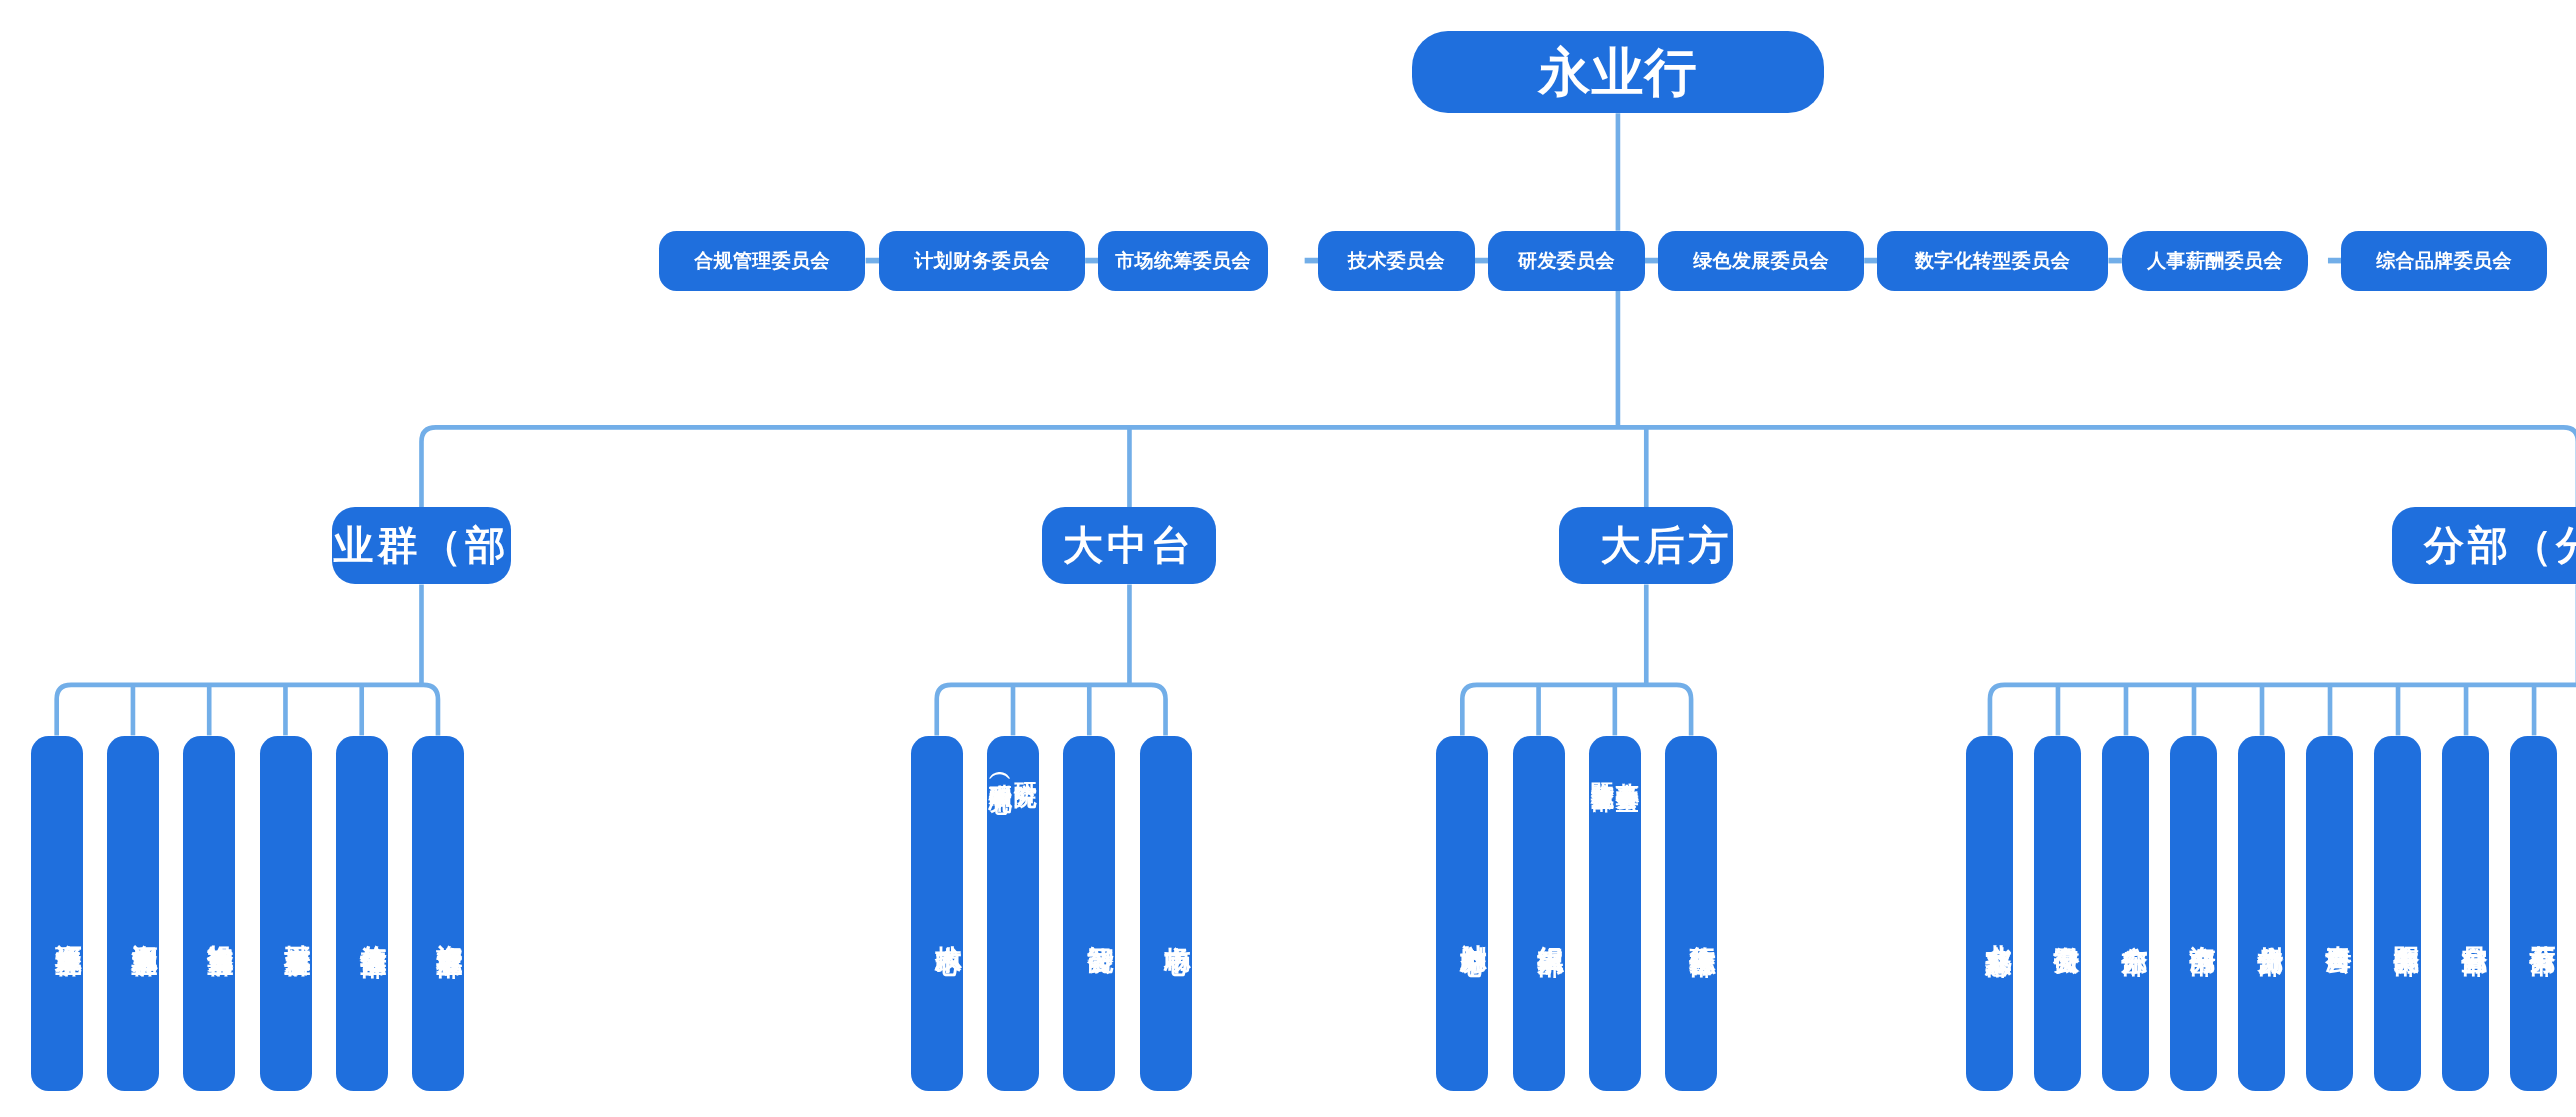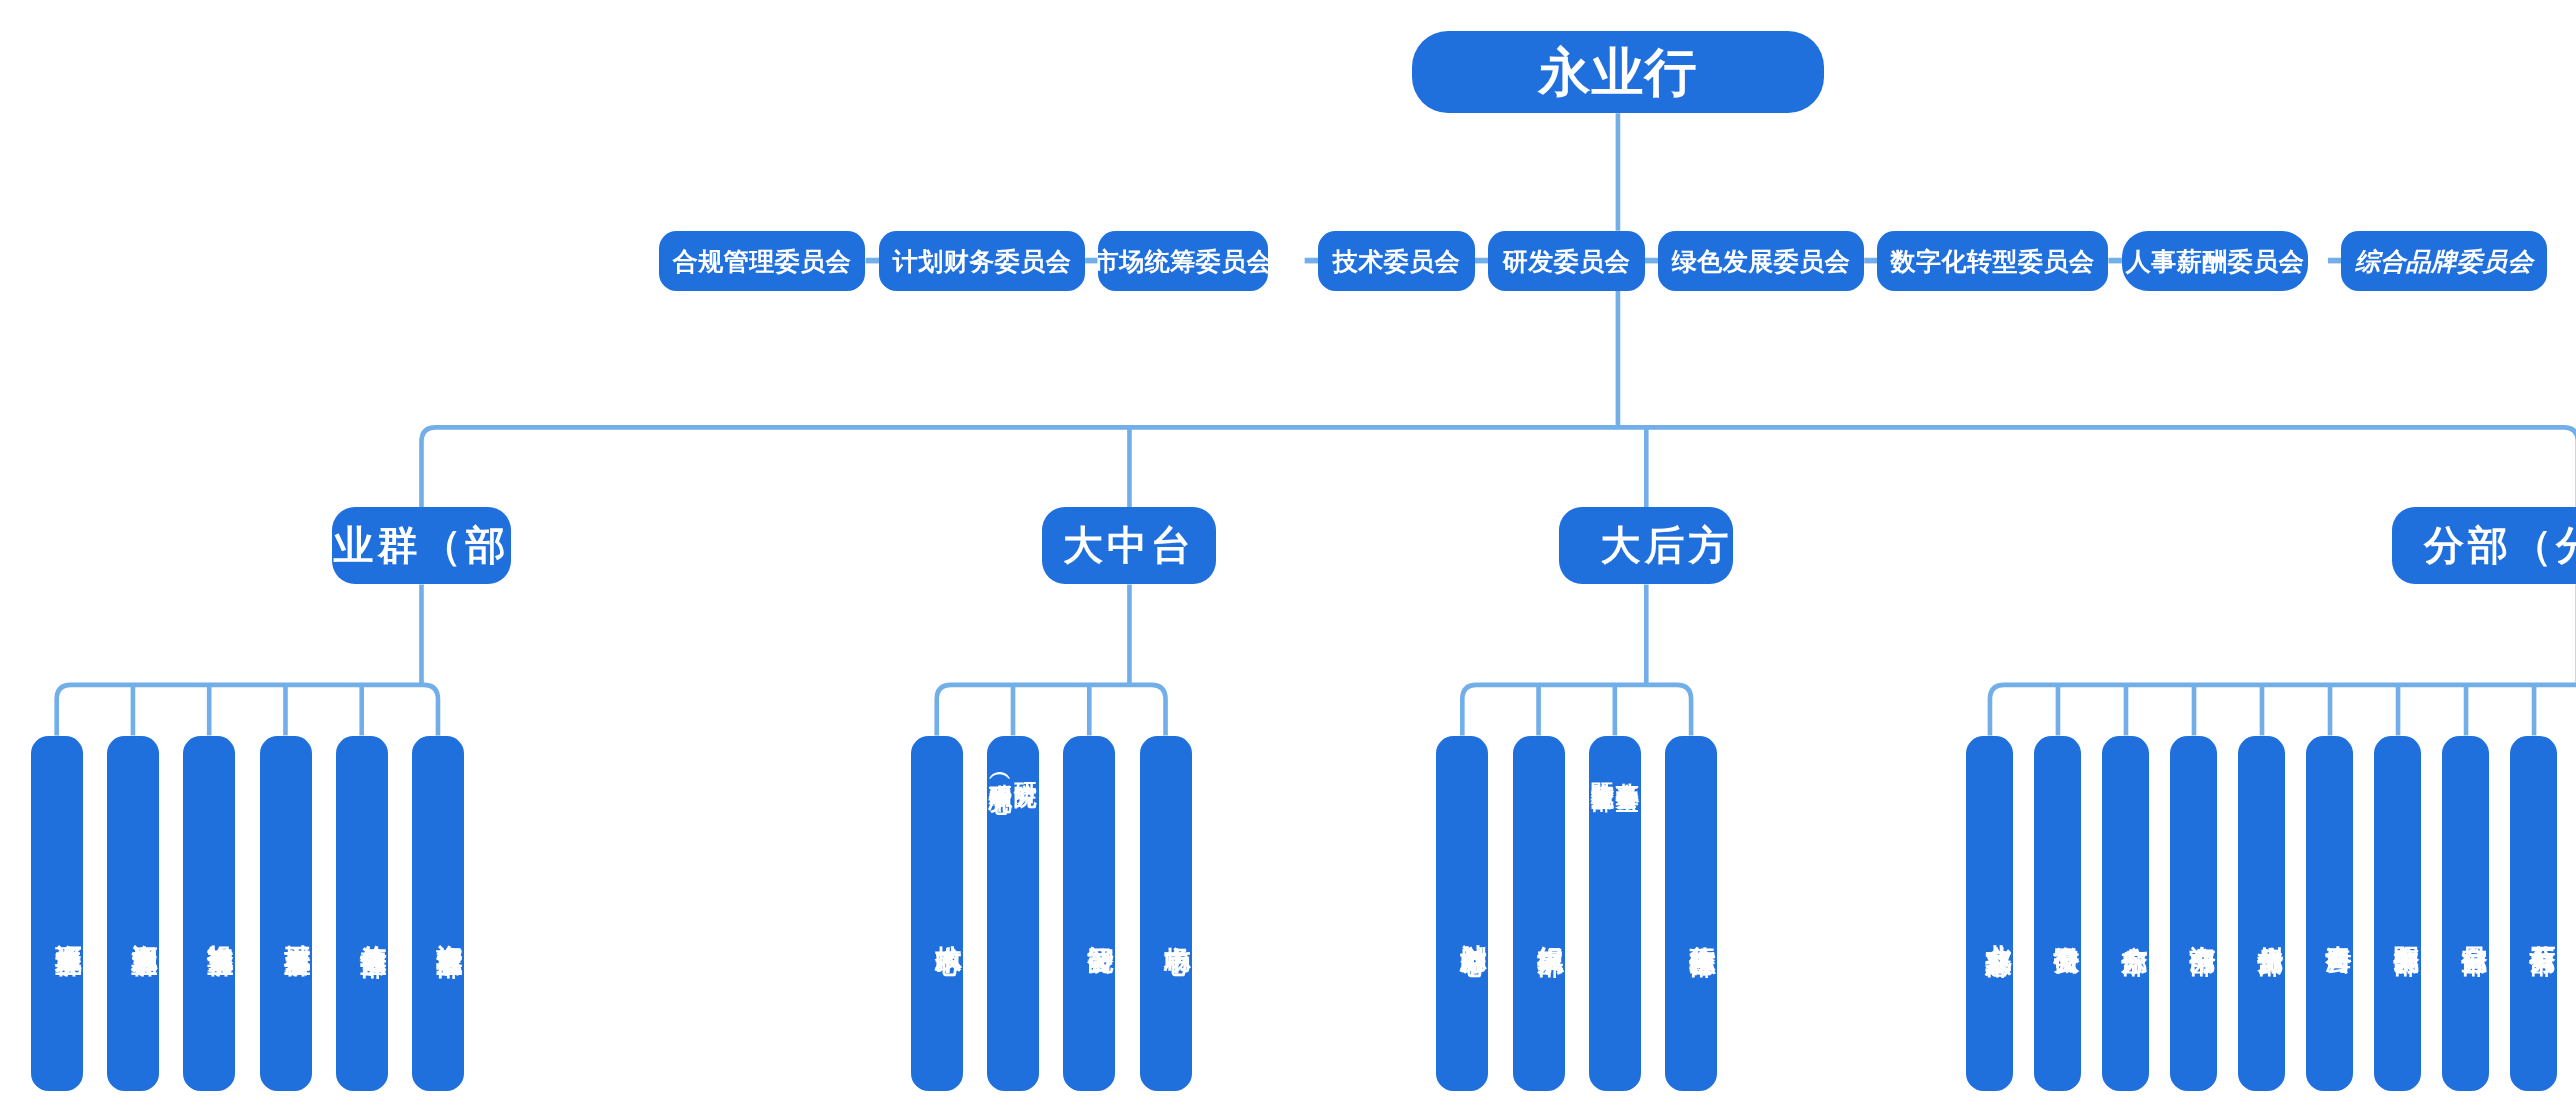--- a/index.html
+++ b/index.html
@@ -9,21 +9,21 @@
   }
   #chart{position:absolute;inset:0;}
   svg.links{position:absolute;left:0;top:0;width:3207px;height:1117px;pointer-events:none;}
   .node{
     position:absolute;background:#1F6FDD;color:#ffffff;
     display:flex;align-items:center;justify-content:center;
     text-align:center;box-sizing:border-box;line-height:1.08;
     font-weight:700;letter-spacing:.02em;
   }
   .root{border-radius:36px;font-size:52px;}
-  .committee{border-radius:17.5px;font-size:25px;white-space:nowrap;}
+  .committee{border-radius:17.5px;font-size:19px;white-space:nowrap;}
   .division{border-radius:23px;font-size:40px;white-space:nowrap;letter-spacing:.10em;}
   .leaf{
     border-radius:17.5px;font-size:26px;
     writing-mode:vertical-rl;text-orientation:upright;
     align-items:flex-start;justify-content:center;
     padding-top:28px;letter-spacing:.04em;
   }
   .vtext{writing-mode:vertical-rl;text-orientation:upright;}
 </style>
 </head>
@@ -80,21 +80,21 @@
   <div id="nodes">
       <div class="node root" style="left: 1412px; top: 31px; width: 412px; height: 82px;">永业行</div>
       <div class="node committee" style="left: 659px; top: 231px; width: 206px; height: 60px;">合规管理委员会</div>
       <div class="node committee" style="left: 879px; top: 231px; width: 206px; height: 60px;">计划财务委员会</div>
       <div class="node committee" style="left: 1098px; top: 231px; width: 170px; height: 60px;">市场统筹委员会</div>
       <div class="node committee" style="left: 1318px; top: 231px; width: 157px; height: 60px;">技术委员会</div>
       <div class="node committee" style="left: 1488px; top: 231px; width: 157px; height: 60px;">研发委员会</div>
       <div class="node committee" style="left: 1658px; top: 231px; width: 206px; height: 60px;">绿色发展委员会</div>
       <div class="node committee" style="left: 1877px; top: 231px; width: 231px; height: 60px;">数字化转型委员会</div>
       <div class="node committee" style="left: 2122px; top: 231px; width: 186px; height: 60px; border-radius: 26px;">人事薪酬委员会</div>
-      <div class="node committee" style="left: 2341px; top: 231px; width: 206px; height: 60px; font-style: italic;">综合品牌委员会</div>
+      <div class="node committee" style="left: 2341px; top: 231px; width: 206px; height: 60px;">综合品牌委员会</div>
       <div class="node division" style="left: 332px; top: 507px; width: 179px; height: 77px;">事业群（部）</div>
       <div class="node division" style="left: 1042px; top: 507px; width: 174px; height: 77px;">大中台</div>
       <div class="node division" style="left: 1559px; top: 507px; width: 174px; height: 77px; padding-left: 41px;">大后方</div>
       <div class="node division" style="left: 2392px; top: 507px; width: 372px; height: 77px;">分部（分公司）</div>
       <div class="node leaf" style="left: 31px; top: 736px; width: 52px; height: 355px;">资源环境事业群</div>
       <div class="node leaf" style="left: 107px; top: 736px; width: 52px; height: 355px;">资源利用事业群</div>
       <div class="node leaf" style="left: 183px; top: 736px; width: 52px; height: 355px;">投资咨询事业群</div>
       <div class="node leaf" style="left: 260px; top: 736px; width: 52px; height: 355px;">城市更新事业群</div>
       <div class="node leaf" style="left: 336px; top: 736px; width: 52px; height: 355px;">价值评估事业部</div>
       <div class="node leaf" style="left: 412px; top: 736px; width: 52px; height: 355px;">资产管理事业部</div>

